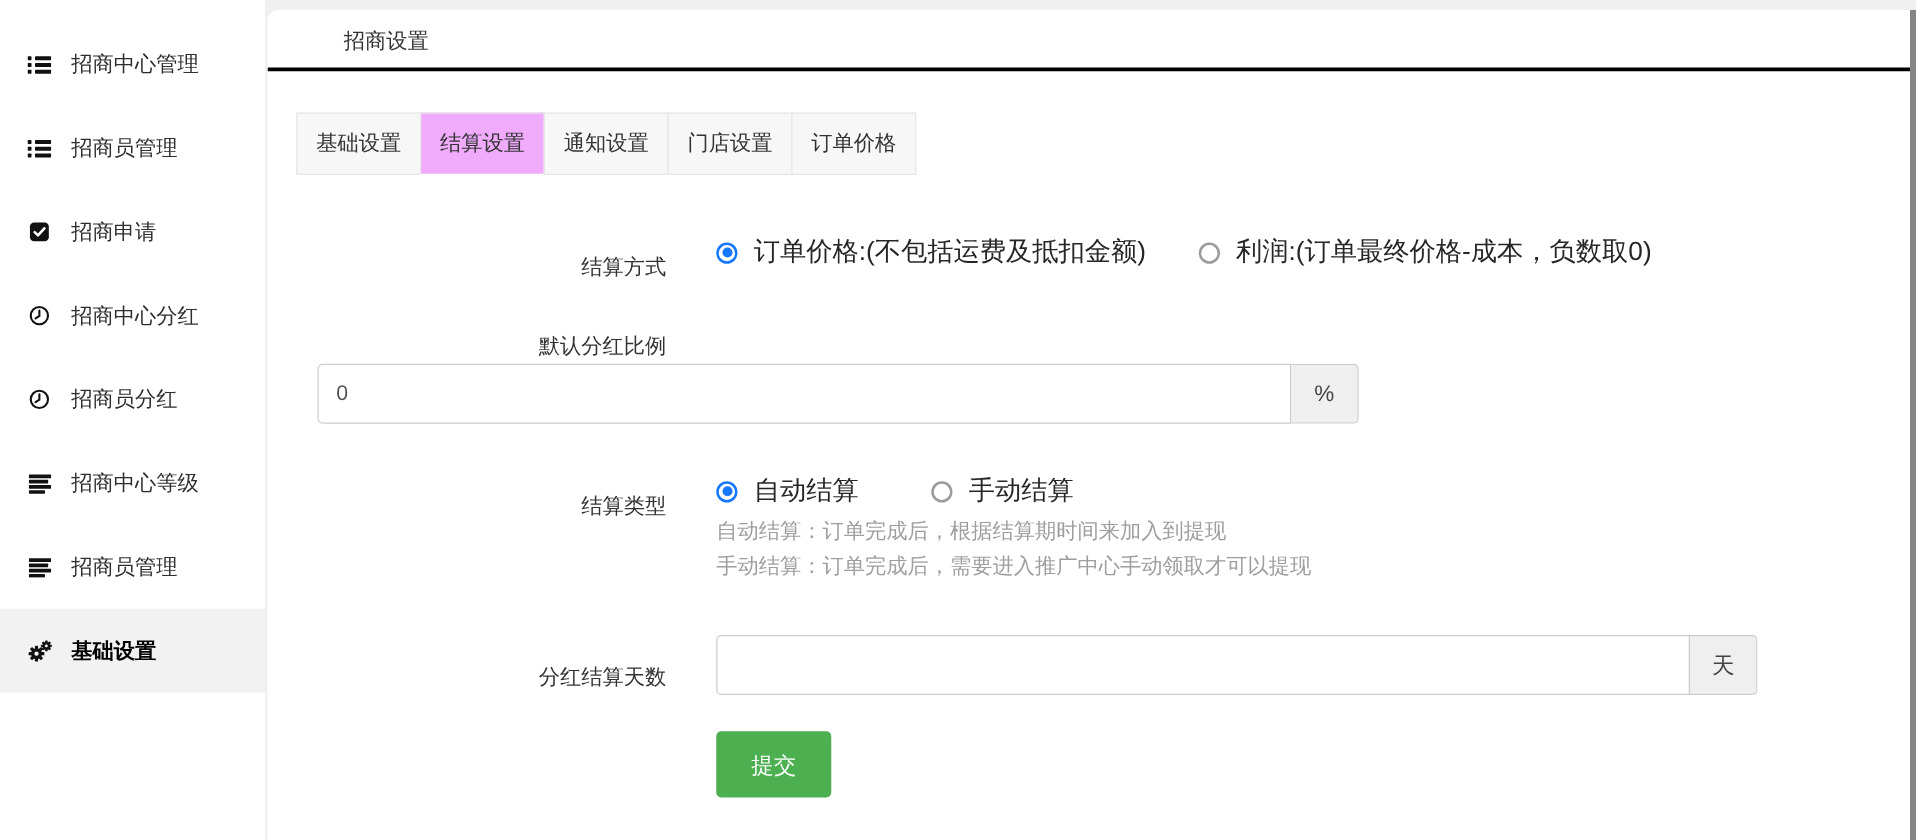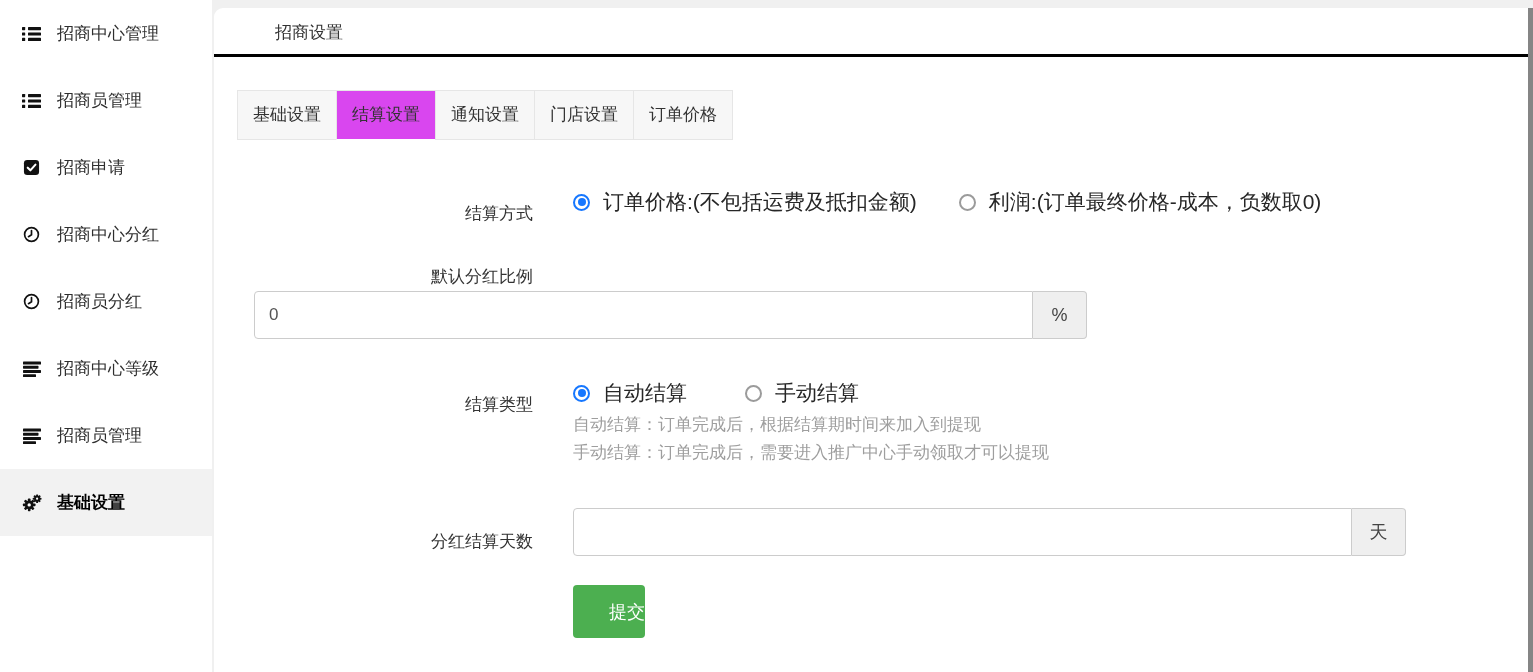--- a/index.html
+++ b/index.html
@@ -2,40 +2,40 @@
 <html><head>
 <meta charset="utf-8">
 <style>
   * { margin:0; padding:0; box-sizing:border-box; }
   html,body { width:1533px; height:672px; overflow:hidden;
     font-family:"Liberation Sans","DejaVu Sans",sans-serif;
     background:#f0f0f0; color:#333; }
 
   
   .sidebar { position:absolute; left:0; top:0; width:212px; height:672px;
-    background:#fff; z-index:2; padding-top:0; }
+    background:#fff; z-index:2; padding-top:18px; }
   .side-item { height:67px; display:flex; align-items:center; gap:15px;
     padding:0 8px 0 21px; font-size:17px; color:#2e2e2e; cursor:pointer; }
   .side-item.active { background:#f2f2f2; font-weight:bold; color:#000; }
   .side-icon { width:21px; display:flex; justify-content:center; align-items:center; flex-shrink:0; }
   .side-icon svg { display:block; }
 
   
   .main { position:absolute; left:214px; top:8px; right:5px; bottom:0;
     background:#fff; border-top-left-radius:9px; overflow:hidden; }
 
   .page-header { height:49px; line-height:49px; padding-left:61px;
     font-size:17px; color:#333; border-bottom:3px solid #000000; }
 
   .tabbar { display:flex; margin:33px 0 0 23px; }
   .tab { height:50px; line-height:48px; padding:0 15px; font-size:17px;
     background:#f7f7f7; border:1px solid #e6e6e6; margin-left:-1px;
     color:#333; cursor:pointer; white-space:nowrap; }
   .tab:first-child { margin-left:0; }
-  .tab.active { background:#d946ef; border-bottom-color:#fff;font-family:Liberation Serif, serif; }
+  .tab.active { background:#f0abfc; border-bottom-color:#fff;font-family:Liberation Serif, serif; }
 
   
   .form { }
   .form-row { display:flex; align-items:flex-start; }
   .form-label { width:319px; flex-shrink:0; text-align:right;
     font-size:17px; color:#333; line-height:28px;margin-top:12px; }
   .form-ctrl { margin-left:40px; flex:1; }
 
   .row-method { margin-top:48px; }
   .row-ratio  { margin-top:23px; align-items:flex-start;flex-direction:column; }
@@ -58,23 +58,23 @@
     outline:none; background:#fff;
     font-family:"Liberation Sans","DejaVu Sans",sans-serif; }
   .input-addon { width:54px; height:48px; background:#efefef;
     border:1px solid #ccc; border-left:none; border-radius:0 4px 4px 0;
     display:flex; align-items:center; justify-content:center;
     font-size:18px; color:#444; }
 
   .help-text { font-size:17px; color:#9e9e9e; line-height:28px; }
   .help-first { margin-top:4px; }
 
-  .submit-btn { width:72px; height:53px; background:#4caf50; color:#fff;
+  .submit-btn { width:92px; height:53px; background:#4caf50; color:#fff;
     border:none; border-radius:4px; font-size:18px; cursor:pointer;
-    font-family:"Liberation Sans","DejaVu Sans",sans-serif;text-align:right; }
+    font-family:"Liberation Sans","DejaVu Sans",sans-serif; }
 
   
   .scrollbar-track { position:absolute; right:0; top:8px; bottom:0; width:5px; background:#f0f0f0; }
   .scrollbar-thumb { position:absolute; left:0; right:0; top:0; bottom:0; background:#858585; }
 </style>
 </head>
 <body>
 
 <nav class="sidebar">
   <div class="side-item">

